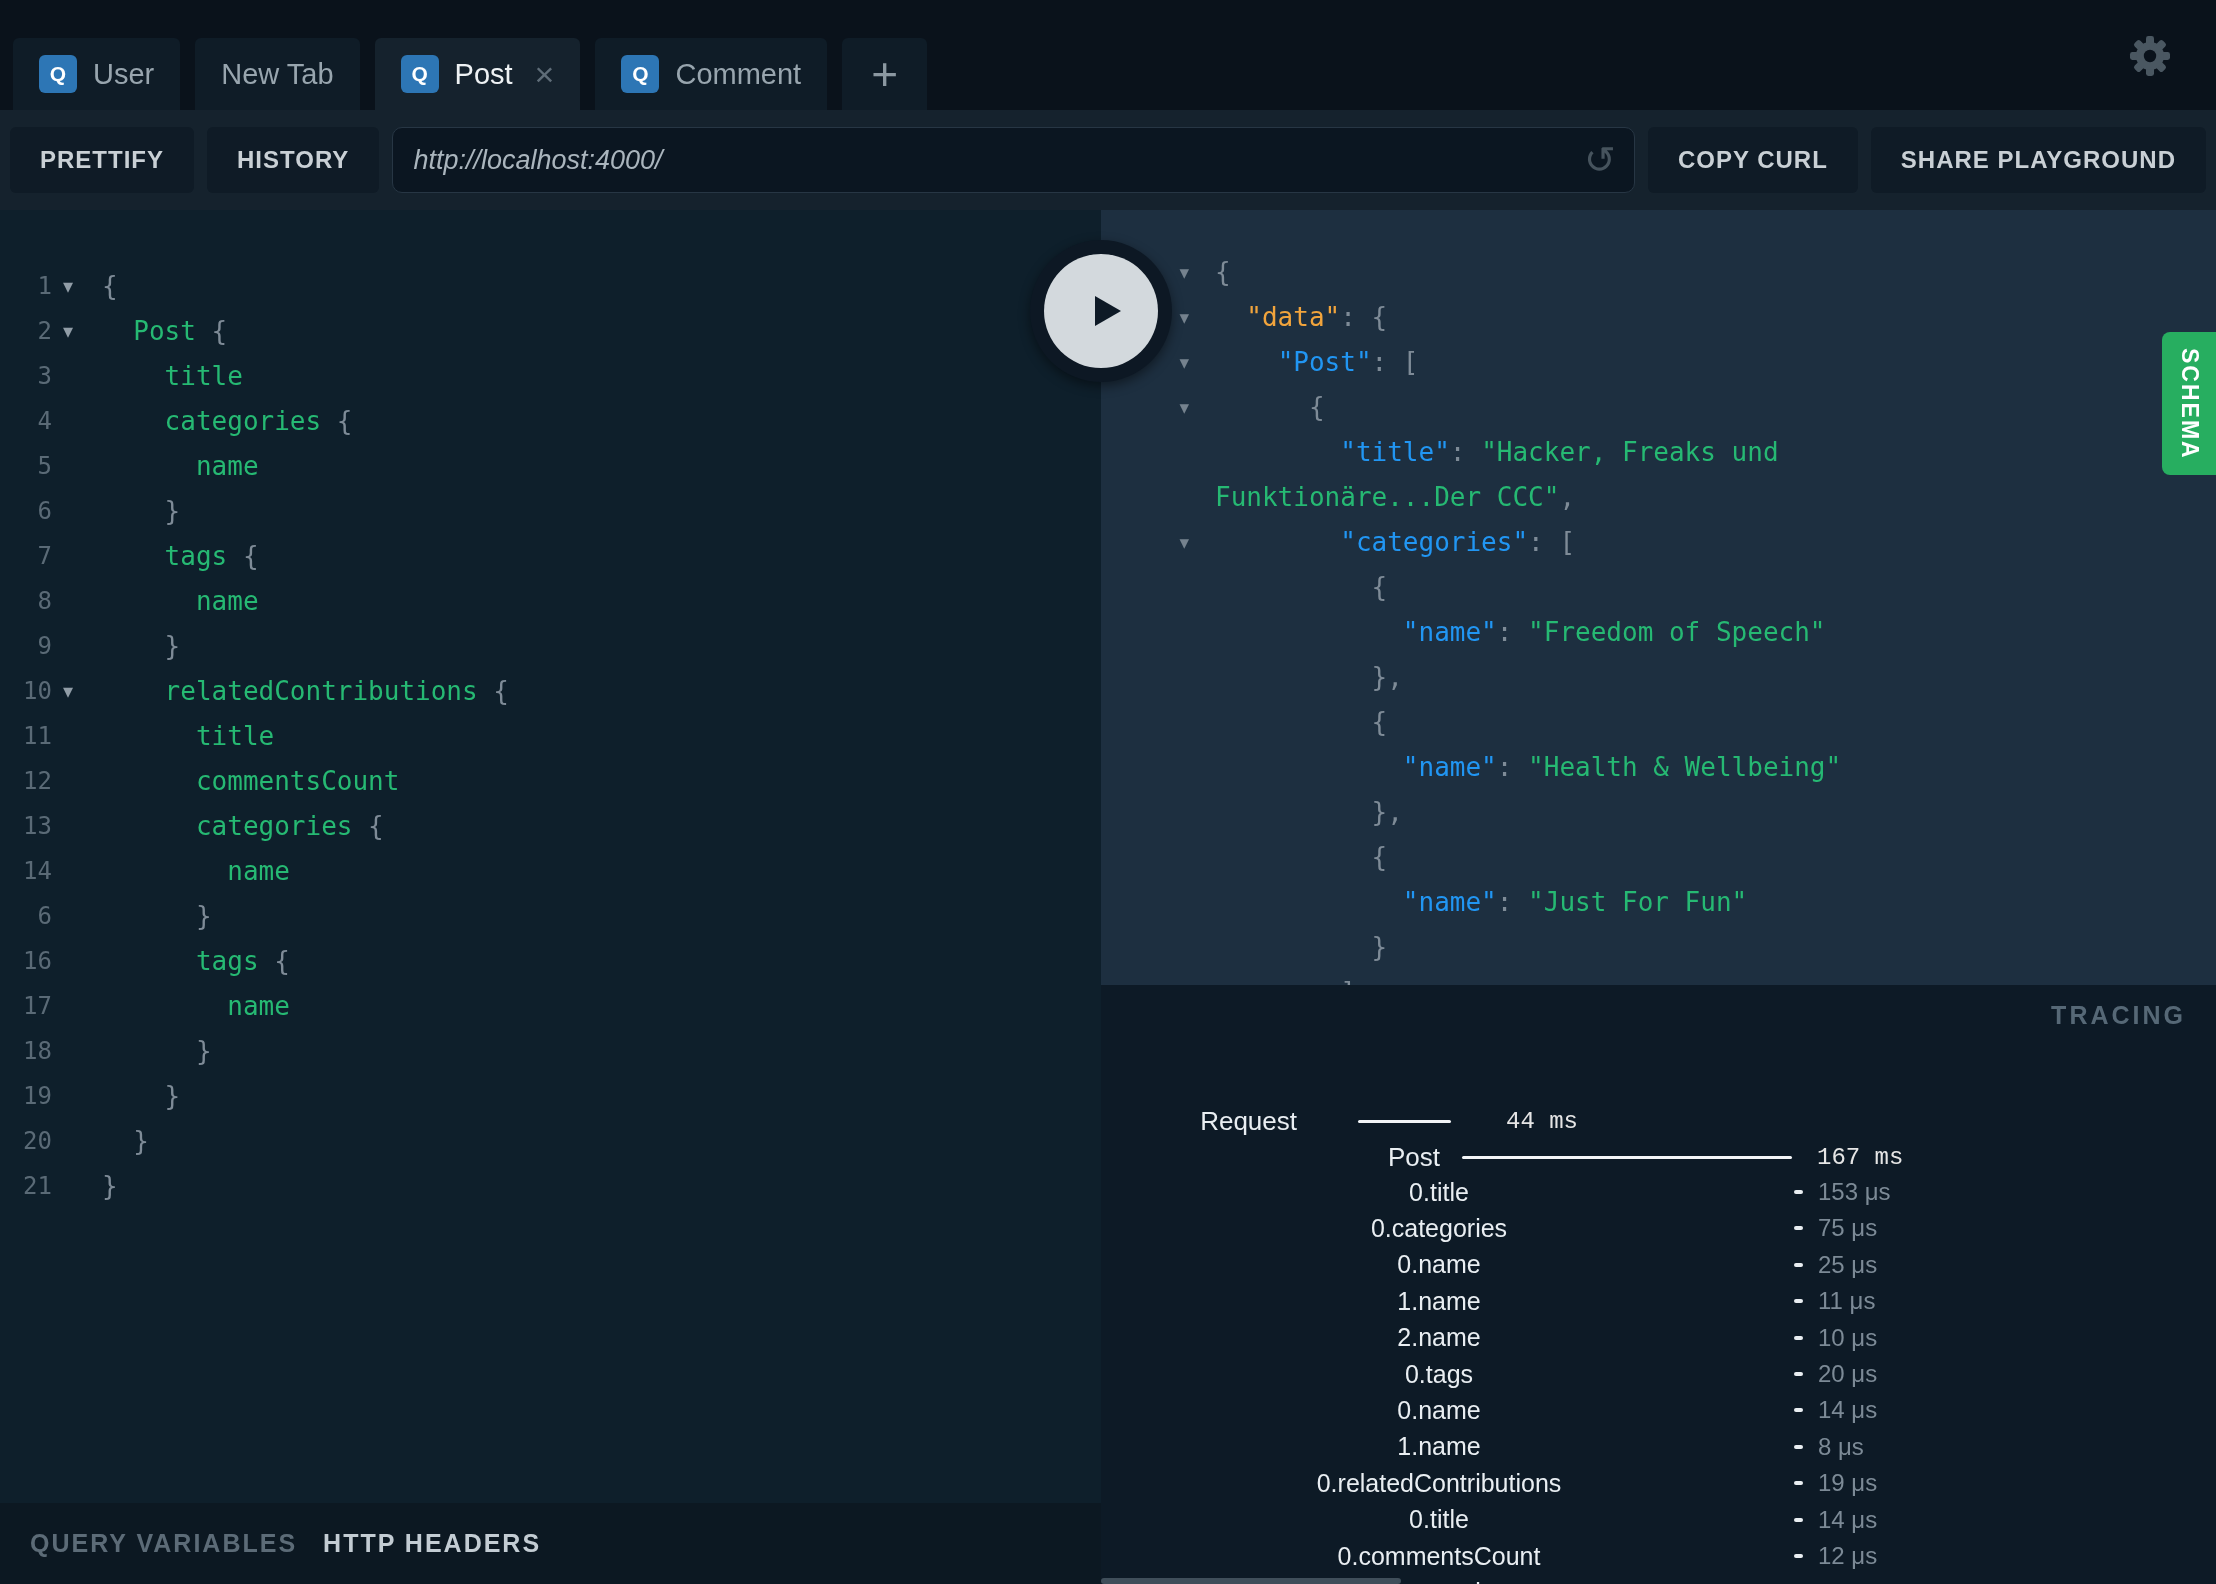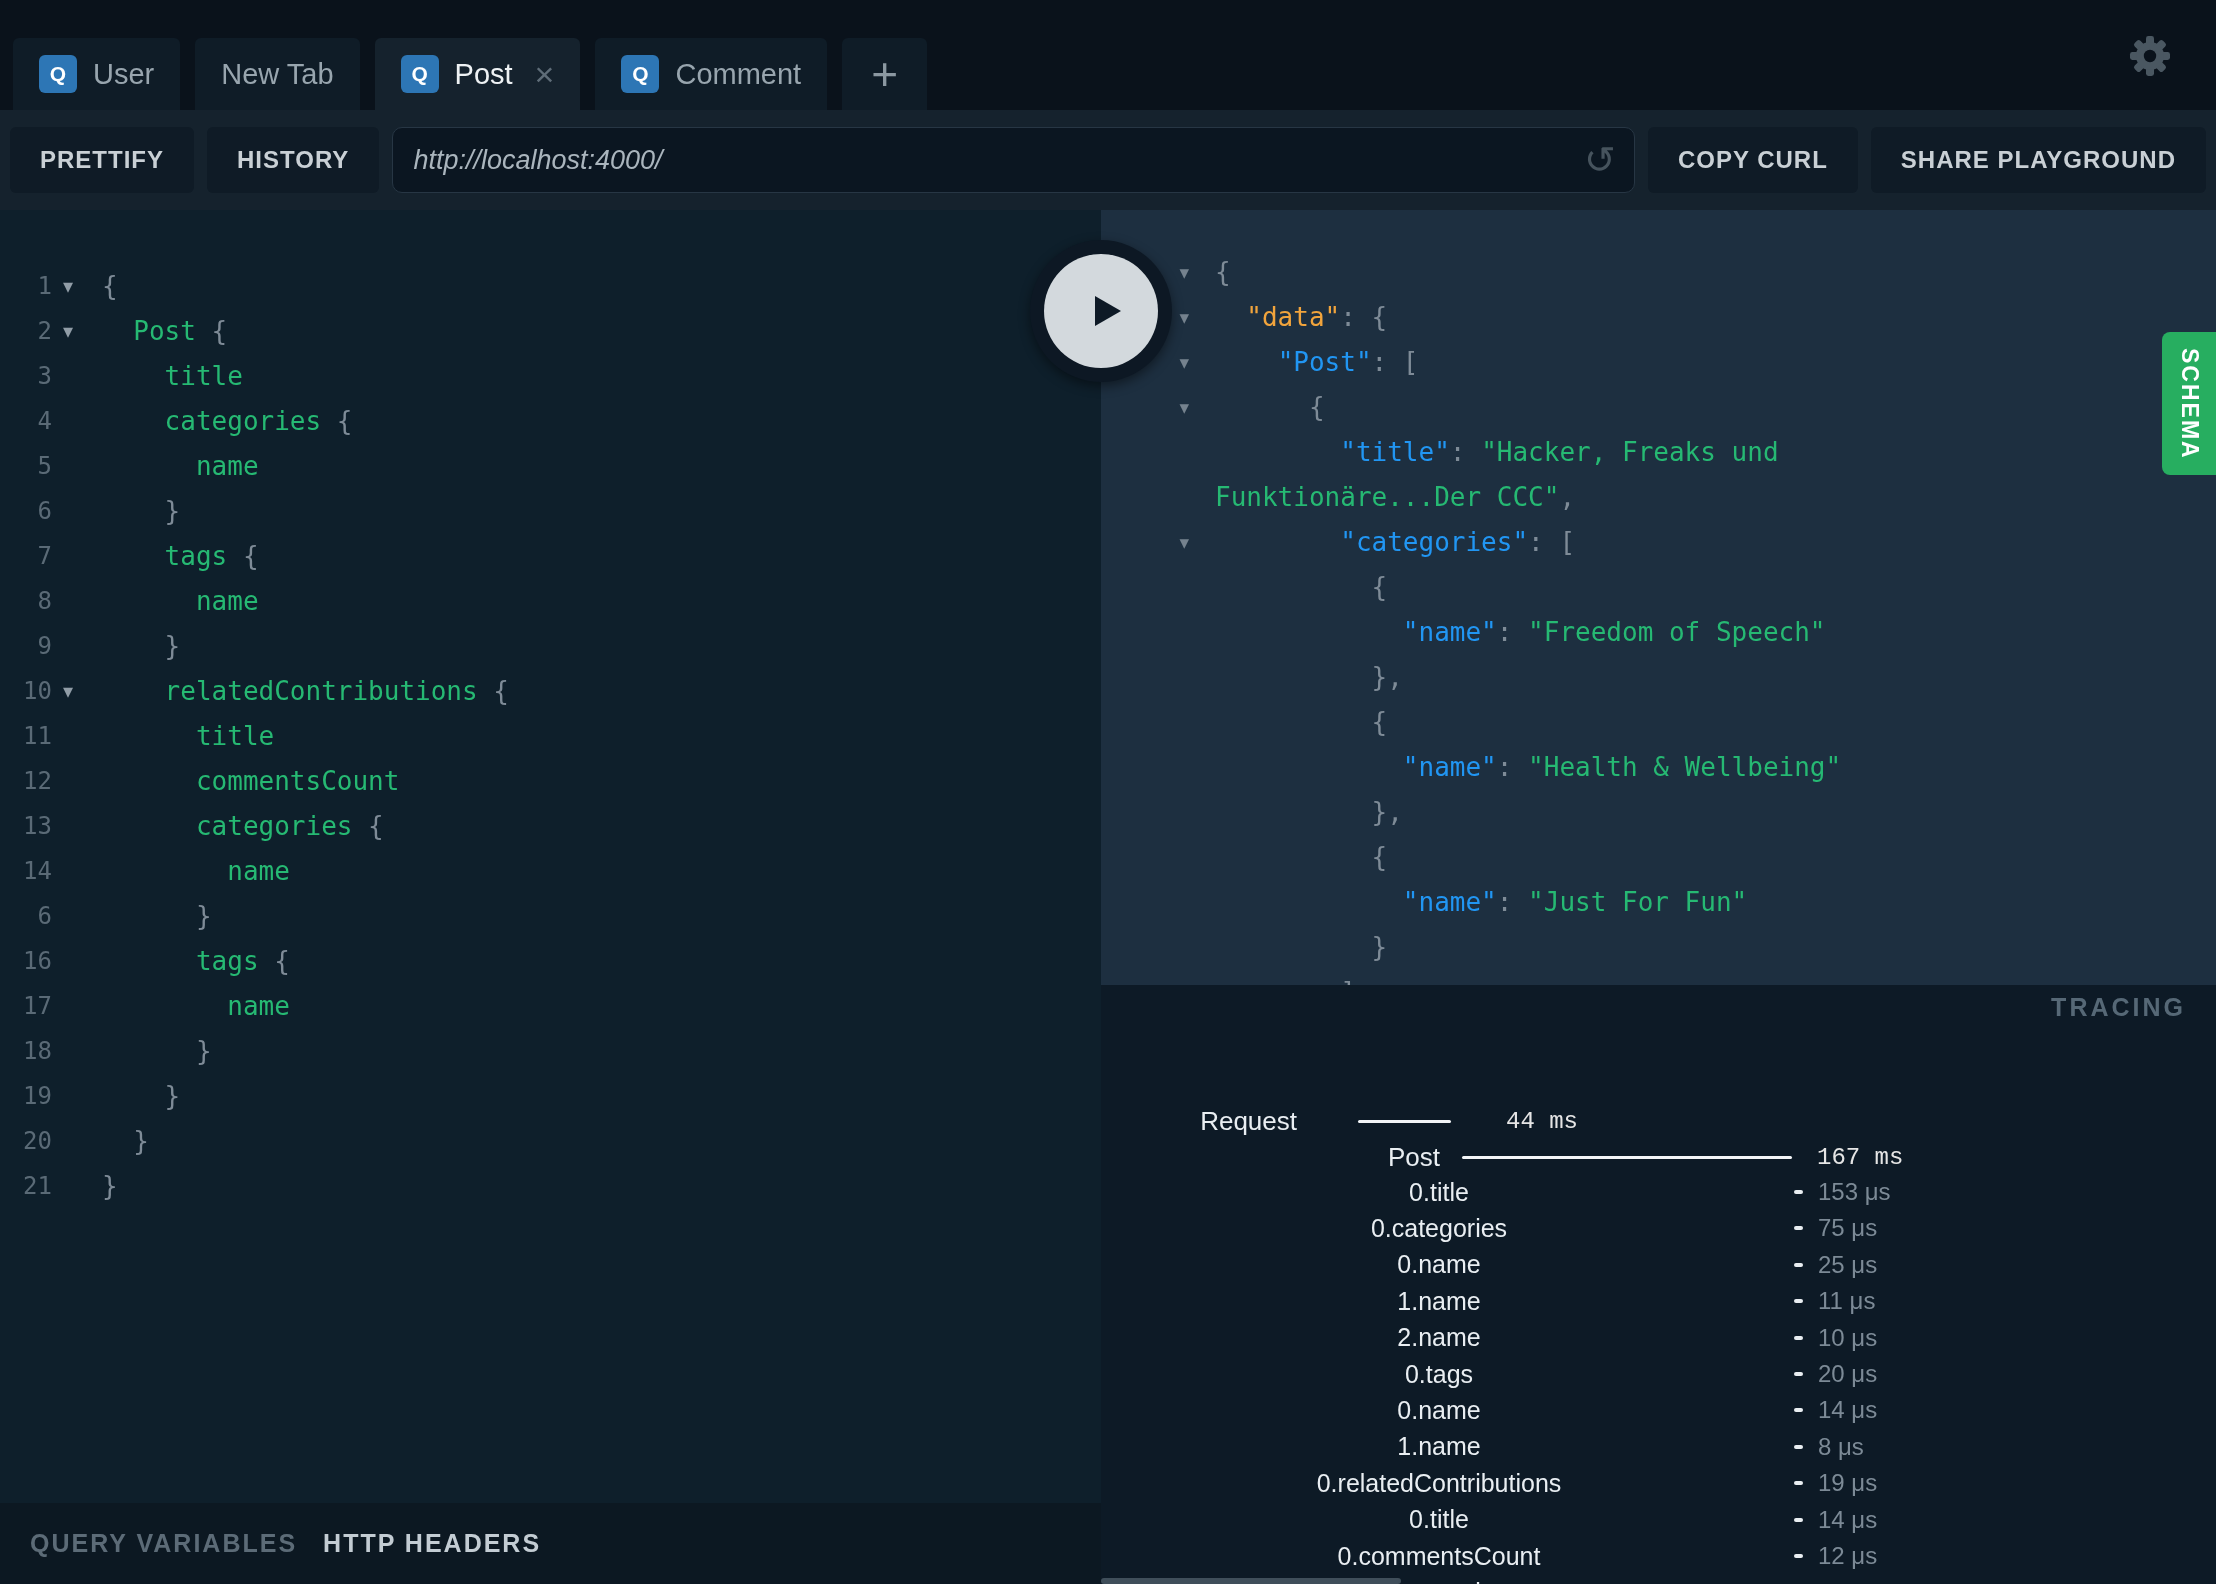--- a/index.html
+++ b/index.html
@@ -67,21 +67,21 @@
   
   .schema-tab{position:absolute;left:2162px;top:332px;width:54px;height:143px;background:#27ae60;
               border-radius:8px 0 0 8px;display:flex;align-items:center;justify-content:center;
               z-index:7;cursor:pointer;}
   .schema-label{writing-mode:vertical-rl;color:#ffffff;font-size:23px;font-weight:700;
                 letter-spacing:2px;}
 
   
   .tracing-pane{position:absolute;left:1101px;top:985px;width:1115px;height:599px;
                 background:#0d1a26;overflow:hidden;}
-  .tracing-title{position:absolute;right:30px;top:8px;font-size:25px;font-weight:700;
+  .tracing-title{position:absolute;right:30px;top:16px;font-size:25px;font-weight:700;
                  letter-spacing:3px;color:#566876;}
   .span-row{position:absolute;left:0;height:30px;display:flex;align-items:center;width:100%;}
   .span-lbl{color:#e9eef2;font-size:26px;text-align:right;white-space:nowrap;}
   .span-bar{height:3px;background:#f2f5f7;border-radius:2px;}
   .span-time{color:#e5e5e5;font-size:24px;white-space:nowrap;font-family:Liberation Mono, monospace;}
   #row-request{top:121px;gap:38px;}
   #row-request .span-lbl{width:196px;}
   #row-request .span-bar{width:93px;margin:0 17px 0 23px;}
   #row-post{top:157px;}
   #row-post .span-lbl{width:339px;}

